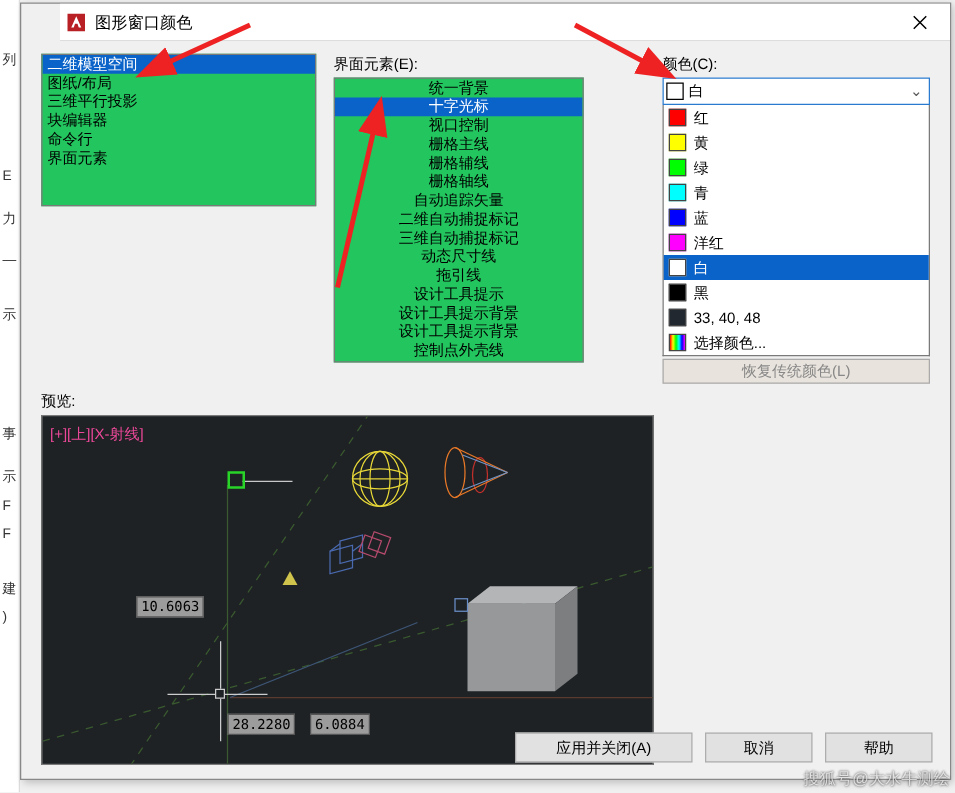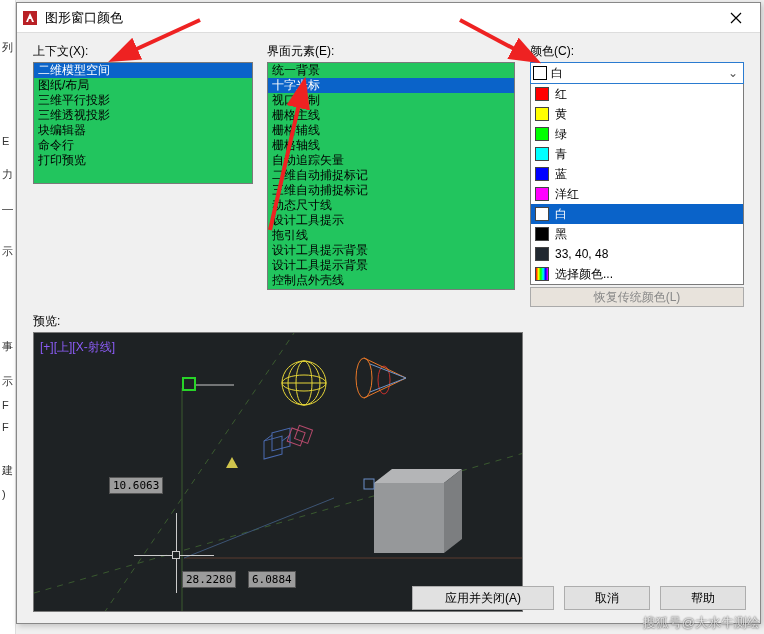--- a/index.html
+++ b/index.html
@@ -1,49 +1,49 @@
 <!DOCTYPE html>
 <html><head>
 <meta charset="utf-8">
 <style>
   * { box-sizing: border-box; font-family: "Microsoft YaHei", SimSun, sans-serif; font-size: 12px; }
   body { margin: 0; background: #f0f0f0; width: 764px; height: 634px; position: relative; overflow: hidden; }
   .dialog { position: absolute; left: 16px; top: 2px; width: 745px; height: 622px; background: #f0f0f0; border: 1px solid #888; box-shadow: 2px 2px 6px rgba(0,0,0,0.2); }
-  .titlebar { height: 30px; background: #fff; display: flex; align-items: center; padding: 0 4px; border-bottom: 1px solid #ddd; }
+  .titlebar { height: 30px; background: #fff; display: flex; align-items: center; padding: 0 4px; border-bottom: 1px solid #ddd; margin-left: 31px; }
   .logo { width: 18px; height: 18px; margin-right: 6px; }
   .title-text { flex: 1; font-size: 13px; }
   .close-btn { width: 40px; height: 28px; display: flex; align-items: center; justify-content: center; cursor: pointer; }
 
   .body-area { padding: 10px 16px 6px 16px; position: relative; }
 
   .top-row { display: flex; gap: 14px; }
   .col { display: flex; flex-direction: column; }
   .col-label { margin-bottom: 2px; }
 
   .listbox { background: #22c55e; border: 1px solid #7a7a7a; overflow-y: auto; }
   .listbox.ctx { width: 220px; height: 122px; }
-  .listbox.elem { width: 248px; height: 228px; }
+  .listbox.elem { width: 200px; height: 228px; text-align: center; }
   .list-item { padding: 0 4px; height: 15px; line-height: 15px; white-space: nowrap; cursor: pointer; }
   .list-item.sel { background: #0a63c9; color: #fff; }
 
   .color-col { margin-left: auto; width: 214px; }
   .color-select { width: 214px; height: 22px; background: #fff; border: 1px solid #7a7a7a; display: flex; align-items: center; padding: 2px; cursor: pointer; border: 1px solid #2a7bd0; }
   .color-select .swatch.small { width: 14px; height: 14px; border: 1px solid #000; margin-right: 4px; }
   .color-select .chev { margin-left: auto; width: 16px; text-align: center; color: #555; }
 
   .color-dropdown { width: 214px; background: #fff; border: 1px solid #7a7a7a; border-top: none; }
   .color-opt { display: flex; align-items: center; height: 20px; padding: 0 4px; cursor: pointer; }
   .color-opt .swatch { width: 14px; height: 14px; margin-right: 6px; border: 1px solid #444; }
   .color-opt.sel { background: #0a63c9; color: #fff; }
   .rainbow { background: linear-gradient(90deg,#f00,#ff0,#0f0,#0ff,#00f,#f0f); }
   .restore-btn { width: 214px; height: 20px; margin-top: 2px; background: #e8e3dc; border: 1px solid #aaa; color: #888; text-align: center; line-height: 18px; overflow:hidden; }
 
   .preview-label { margin-top: 6px; }
   .preview { width: 490px; height: 280px; background: #1e2224; border: 1px solid #7a7a7a; position: relative; overflow: hidden; margin-top: 2px; }
-  .view-label { position: absolute; top: 6px; left: 6px; color: #8b5cf6; font-size: 12px; }
+  .view-label { position: absolute; top: 6px; left: 6px; color: #ec4899; font-size: 12px; }
   .cursor-cross { position: absolute; }
   .cursor-cross .h { position: absolute; background: #ccc; height: 1px; }
   .cursor-cross .v { position: absolute; background: #ccc; width: 1px; }
   .cursor-cross .box { position: absolute; width: 8px; height: 8px; border: 1px solid #ccc; background: #1e2224; }
   .dim-box { position: absolute; background: #9c9c9c; color: #000; padding: 1px 3px; font-family: monospace; font-size: 11px; border: 1px solid #555; }
   .green-marker { position: absolute; width: 14px; height: 14px; border: 2px solid #28d428; }
   .tri-marker { position: absolute; width: 0; height: 0; border-left: 6px solid transparent; border-right: 6px solid transparent; border-bottom: 11px solid #d0c44c; }
 
   .button-row { position: absolute; bottom: 8px; right: 14px; display: flex; gap: 10px; }
   .btn { width: 86px; height: 24px; background: #e1e1e1; border: 1px solid #adadad; cursor: pointer; text-align: center; line-height: 22px; }
@@ -85,47 +85,45 @@
       <svg width="12" height="12" viewBox="0 0 12 12">
         <path d="M1 1 L11 11 M11 1 L1 11" stroke="currentColor" stroke-width="1.2"></path>
       </svg>
     </div>
   </div>
 
   <div class="body-area">
 
     <div class="top-row">
       <div class="col">
-        <div class="col-label">上下文(X):</div>
         <div class="listbox ctx" id="ctx-list">
             <div class="list-item sel">二维模型空间</div>
             <div class="list-item">图纸/布局</div>
             <div class="list-item">三维平行投影</div>
-            <div class="list-item">三维透视投影</div>
             <div class="list-item">块编辑器</div>
             <div class="list-item">命令行</div>
-            <div class="list-item">打印预览</div>
+            <div class="list-item">界面元素</div>
           </div>
       </div>
 
       <div class="col">
         <div class="col-label">界面元素(E):</div>
         <div class="listbox elem" id="elem-list">
             <div class="list-item">统一背景</div>
             <div class="list-item sel">十字光标</div>
             <div class="list-item">视口控制</div>
             <div class="list-item">栅格主线</div>
             <div class="list-item">栅格辅线</div>
             <div class="list-item">栅格轴线</div>
             <div class="list-item">自动追踪矢量</div>
             <div class="list-item">二维自动捕捉标记</div>
             <div class="list-item">三维自动捕捉标记</div>
             <div class="list-item">动态尺寸线</div>
+            <div class="list-item">拖引线</div>
             <div class="list-item">设计工具提示</div>
-            <div class="list-item">拖引线</div>
             <div class="list-item">设计工具提示背景</div>
             <div class="list-item">设计工具提示背景</div>
             <div class="list-item">控制点外壳线</div>
           </div>
       </div>
 
       <div class="col color-col">
         <div class="col-label">颜色(C):</div>
         <div class="color-select">
           <div class="swatch small" id="sel-swatch" style="background: rgb(255, 255, 255);"></div>

